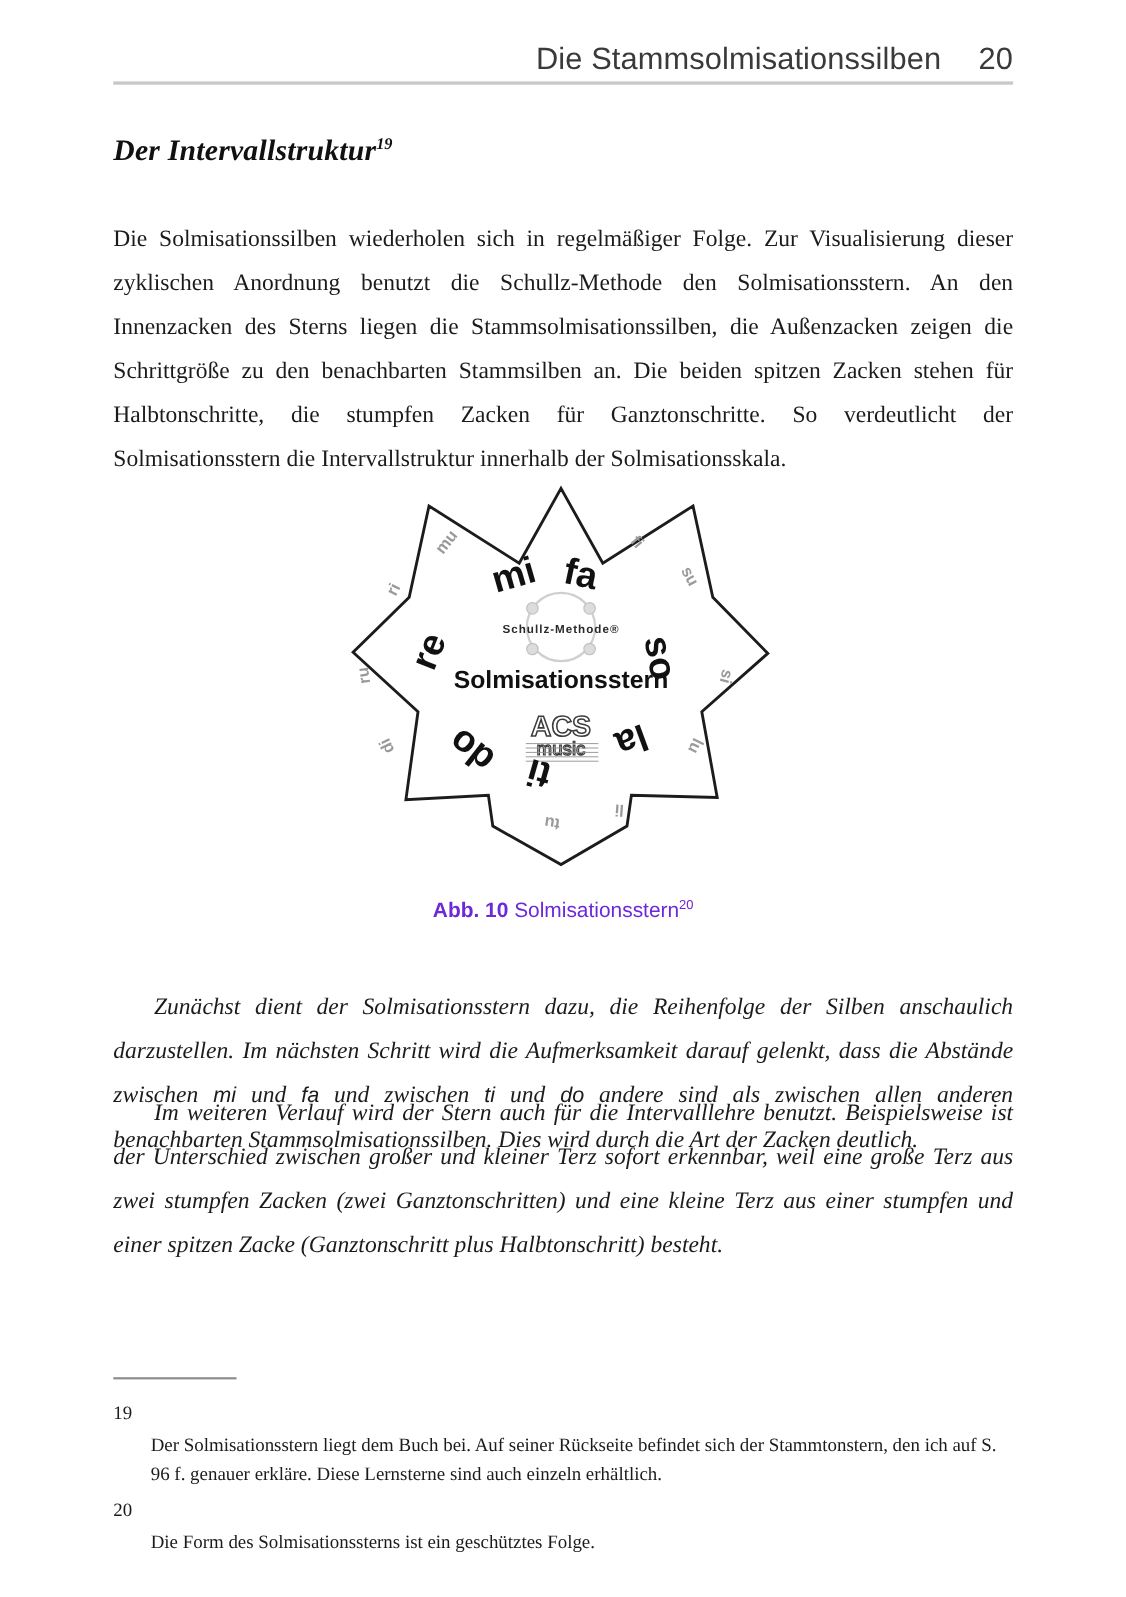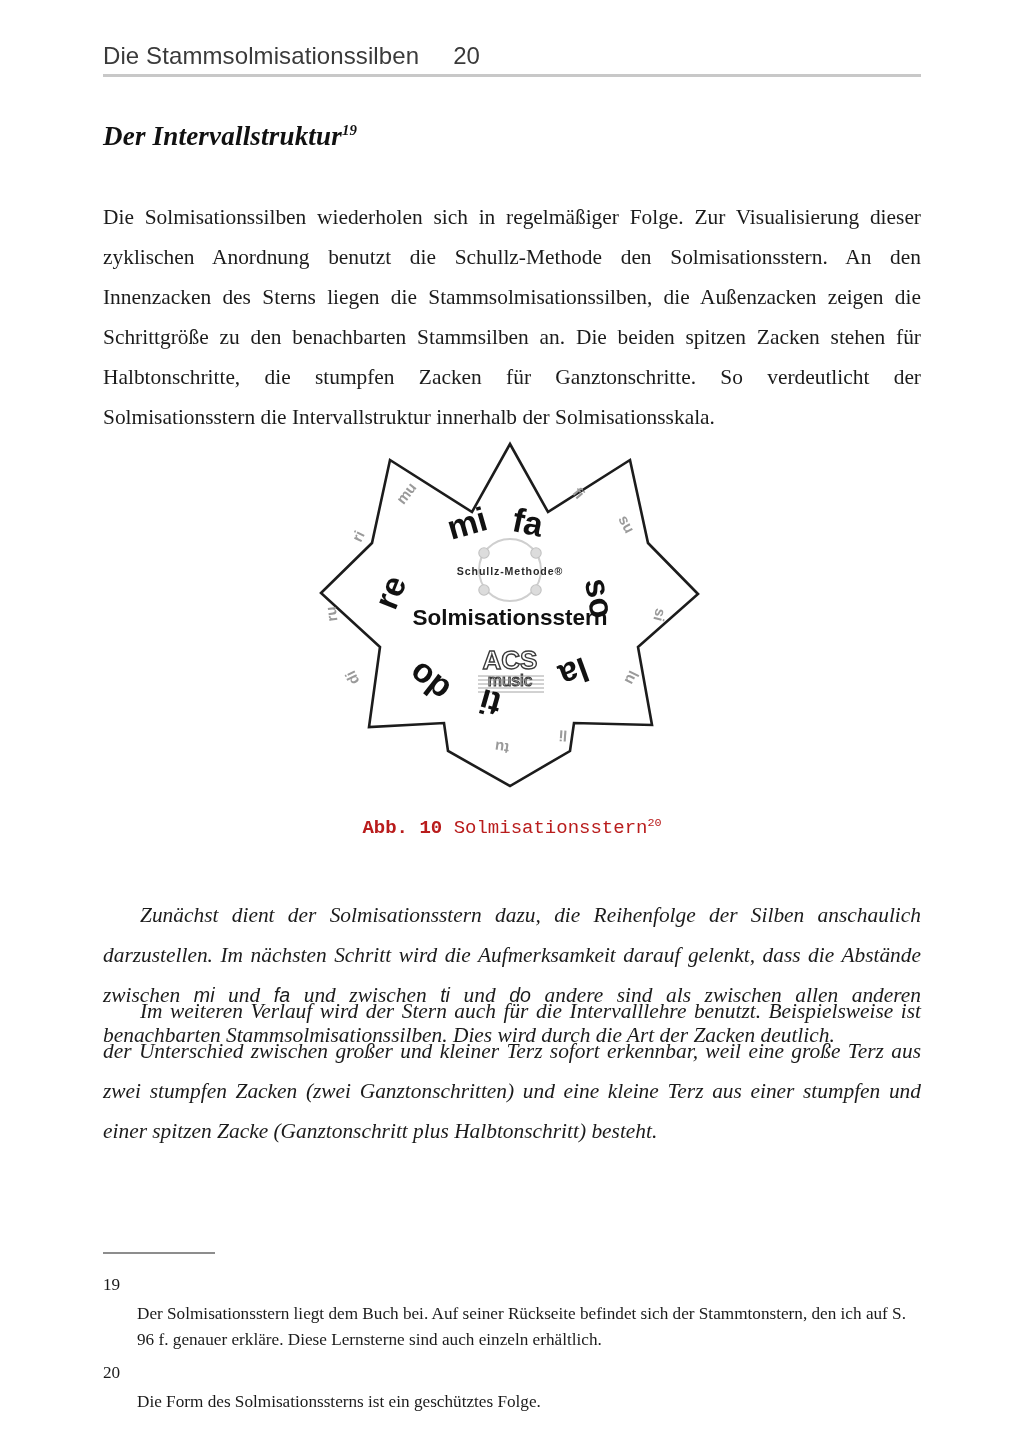--- a/index.html
+++ b/index.html
@@ -21,23 +21,24 @@
 
   
   .runhead{
     position:absolute;
     left:103px;
     top:36px;
     width:818px;
     height:34px;
     display:flex;
     align-items:flex-end;
+    justify-content:flex-end;
     gap:34px;
     font-family:"Liberation Sans", sans-serif;
-    font-size:24px;
+    font-size:28px;
     color:#3a3a3a;
     letter-spacing:.1px;
   }
   .runhead .pgnum{min-width:26px;text-align:right;}
   .headrule{
     position:absolute;
     left:103px;
     top:74px;
     width:818px;
     height:3px;
@@ -100,23 +101,23 @@
     height:400px;
   }
   .star-wrap svg{display:block;width:416px;height:400px;}
 
   .fig-caption{
     position:absolute;
     left:0;
     top:396px;
     width:818px;
     text-align:center;
-    font-family:Liberation Mono, monospace;
+    font-family:Liberation Sans, sans-serif;
     font-size:19px;
-    color:#b91c1c;
+    color:#6d28d9;
   }
   .fig-caption .cap-label{font-weight:bold;}
   .fig-caption sup{font-size:.62em;vertical-align:super;}
 
   
   .fn-rule{
     position:absolute;
     left:103px;
     top:1252px;
     width:112px;

